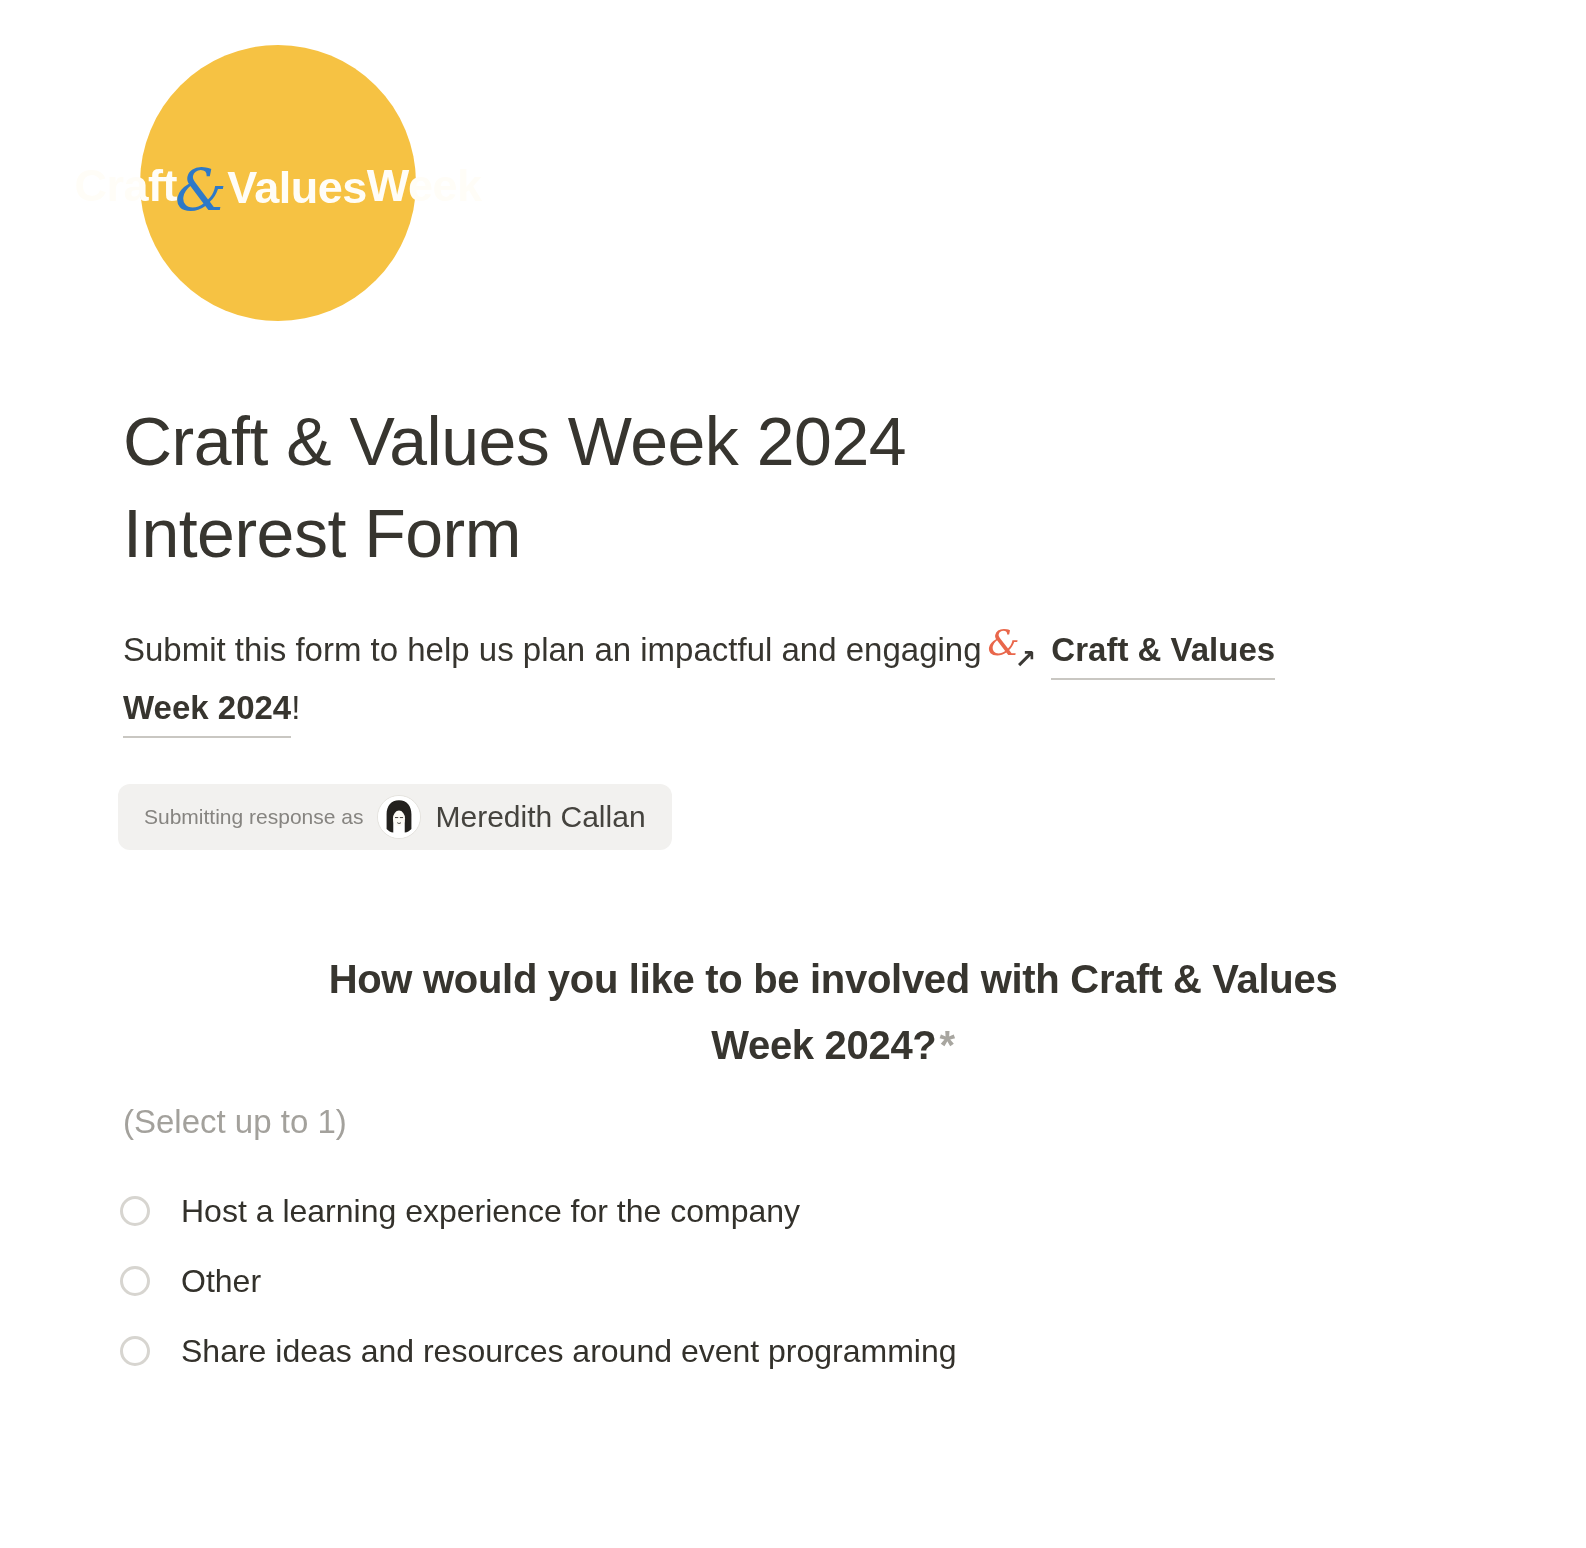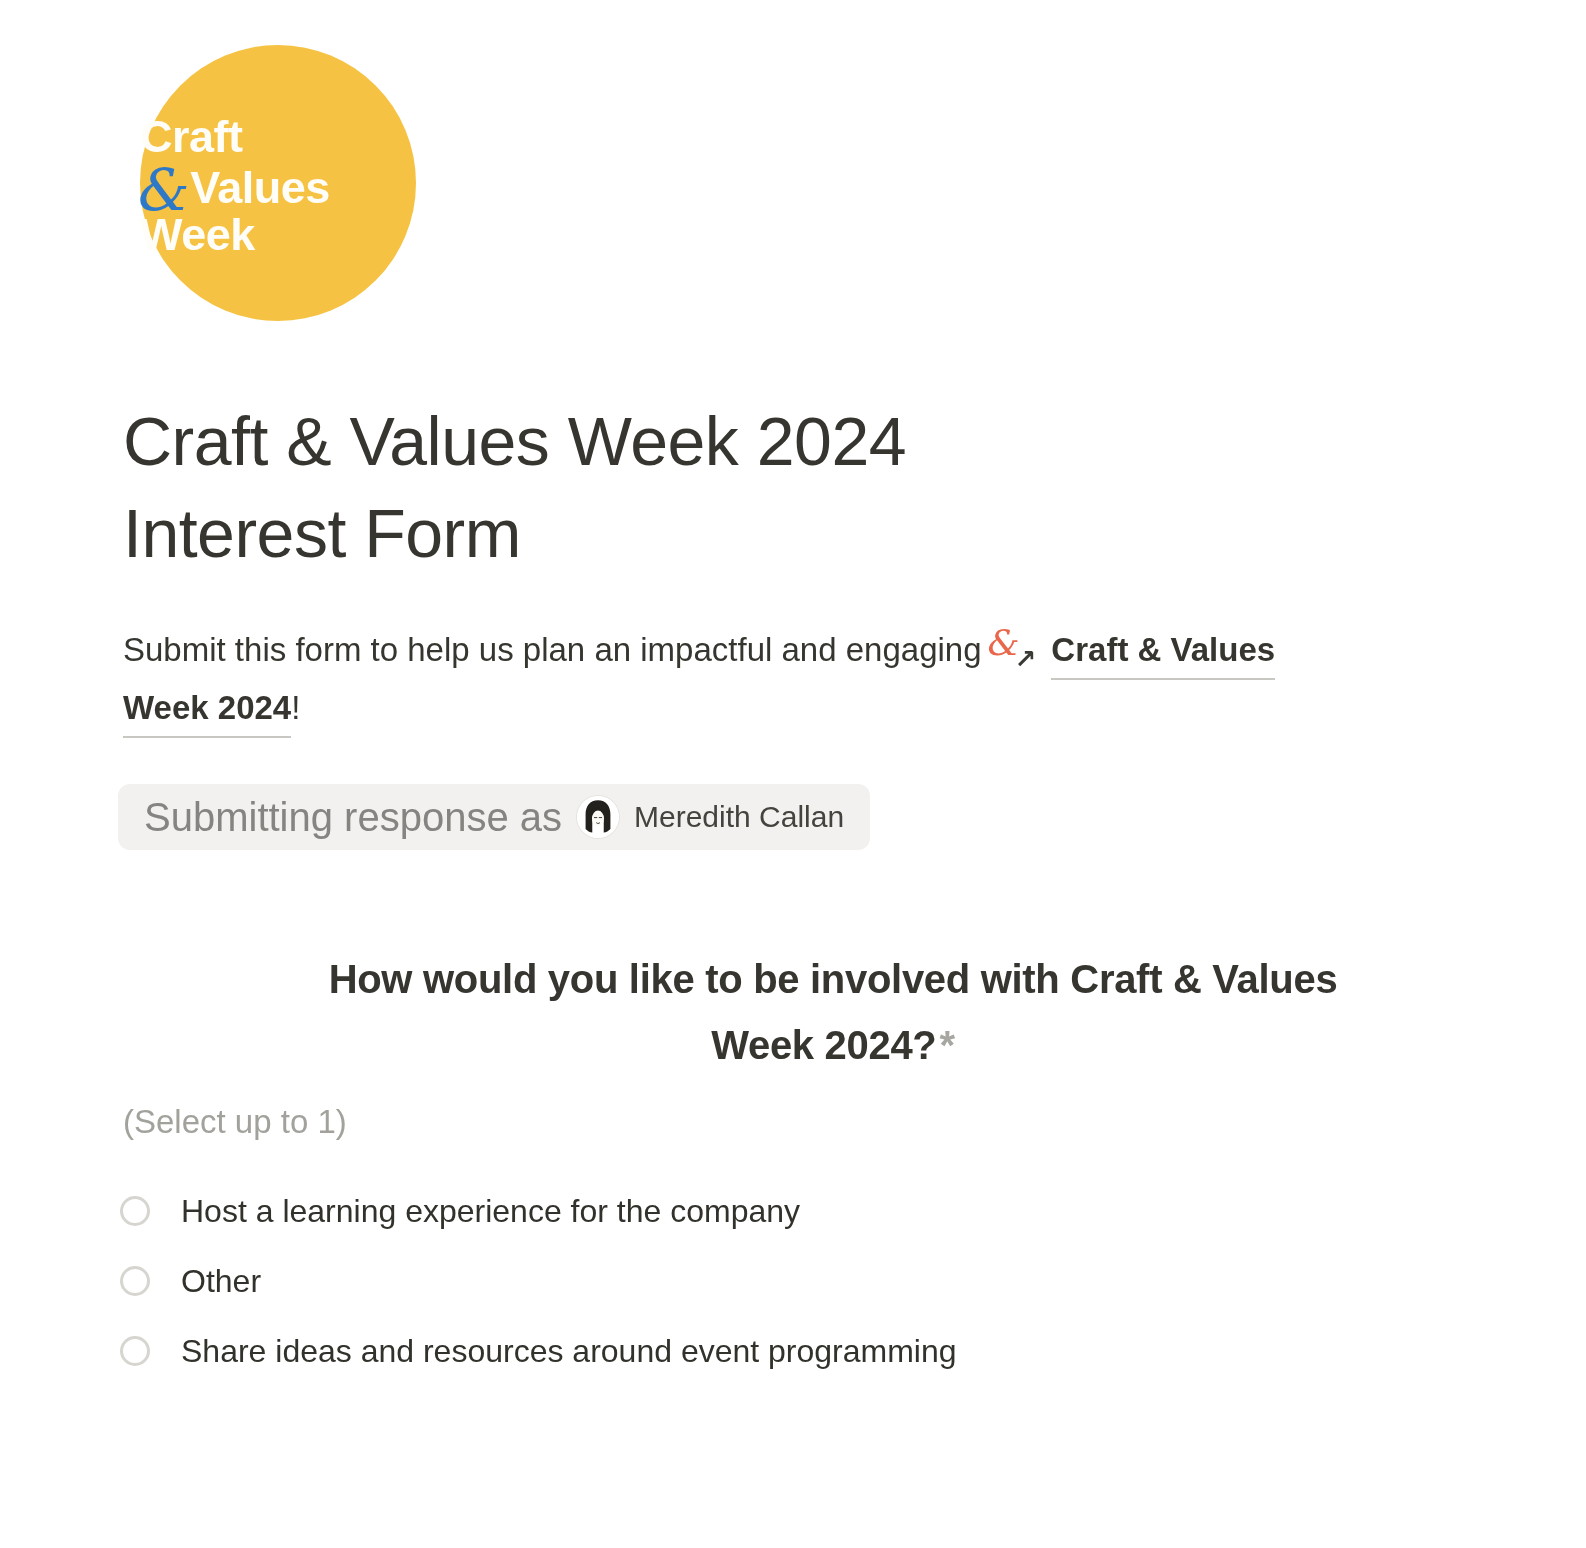--- a/index.html
+++ b/index.html
@@ -12,22 +12,22 @@
     position:relative;
   }
   .content { position:absolute; left:123px; top:0; width:1420px; }
 
   
   .logo {
     margin:45px 0 0 17px;
     width:276px; height:276px;
     border-radius:50%;
     background:#f6c243;
-    display:flex; flex-direction:column;
-    justify-content:center;
+    display:flex; flex-direction:row;
+    align-items:center; justify-content:center;
     padding-top:4px;
   }
   .logo-line {
     color:#fffdf7;
     font-size:45px; font-weight:700;
     line-height:47px; letter-spacing:-0.5px;
     white-space:nowrap;
   }
   .logo-amp {
     font-family:"DejaVu Serif",serif;
@@ -84,21 +84,21 @@
   
   .badge {
     margin-top:48px; margin-left:-5px;
     display:inline-flex; align-items:center;
     height:66px;
     background:#f2f1ef;
     border-radius:12px;
     padding:0 26px;
     gap:14px;
   }
-  .badge-label { font-size:40px; color:#868480; }
+  .badge-label { font-size:21px; color:#868480; }
   .badge-name  { font-size:30px; color:#45433e; }
   .avatar {
     width:44px; height:44px; border-radius:50%;
     background:#ffffff;
     border:1px solid #e5e3de;
     overflow:hidden; flex:0 0 auto;
   }
 
   
   .question {

